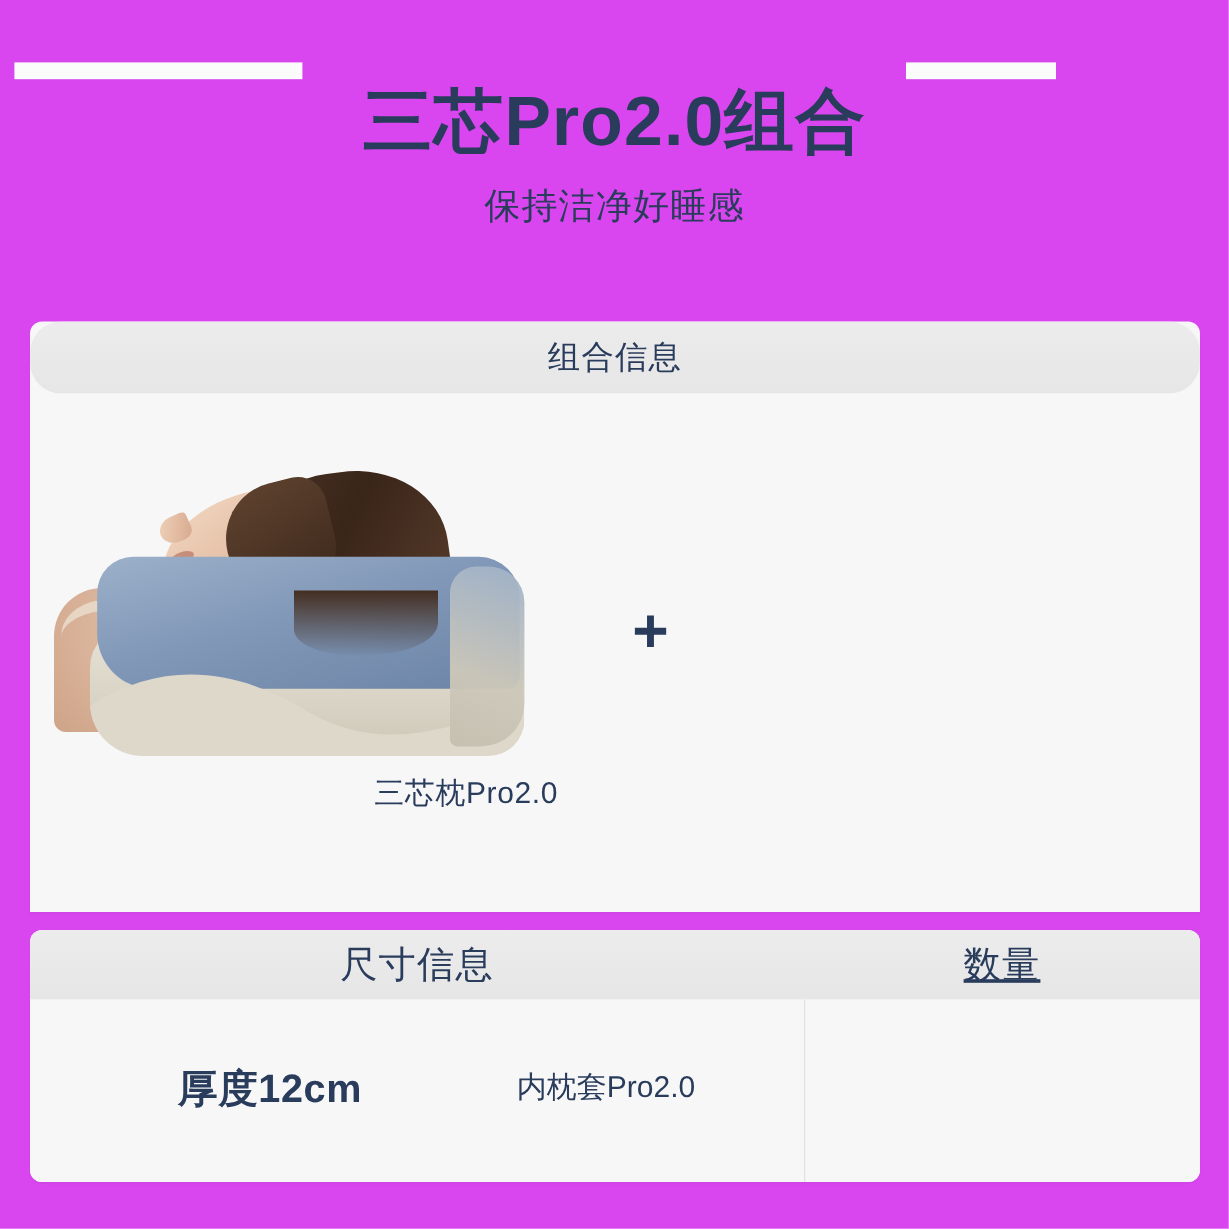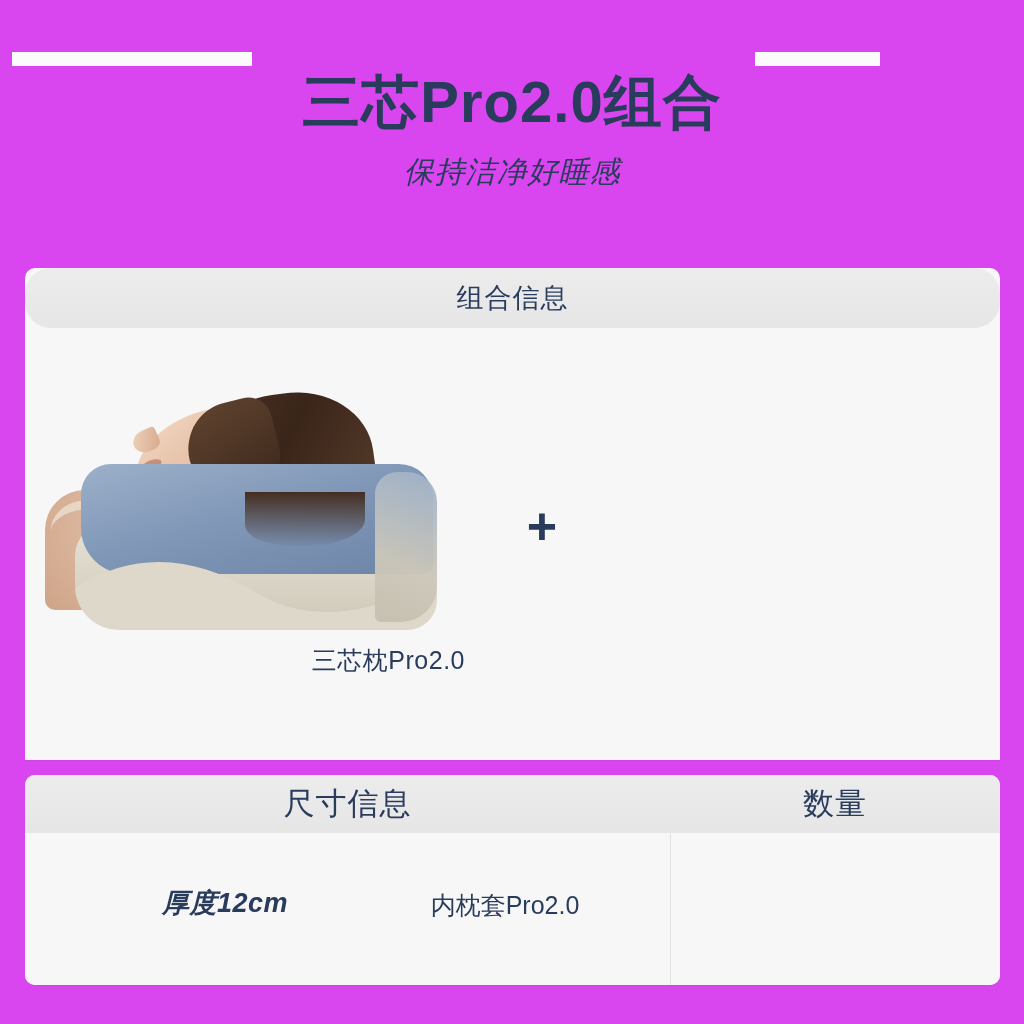--- a/index.html
+++ b/index.html
@@ -44,21 +44,20 @@
     color: #2a3c5c;
     line-height: 1.1;
     margin: 0;
   }
   .subtitle {
     margin: 18px 0 0 0;
     font-size: 30px;
     font-weight: 400;
     color: #2a3c5c;
     letter-spacing: 1px;
-    font-style: italic;
   }
 
   
   .combo-card {
     position: absolute;
     left: 25px;
     top: 268px;
     width: 975px;
     height: 492px;
     border-radius: 10px 10px 0 0;
@@ -323,21 +322,21 @@
     height: 58px;
     display: flex;
     align-items: center;
     justify-content: center;
     font-size: 31px;
     font-weight: 500;
     color: #2a3c5c;
     letter-spacing: 1px;
   }
   .spec-head .col-size { left: 0;     width: 645px; }
-  .spec-head .col-qty  { left: 645px; width: 330px; }
+  .spec-head .col-qty  { left: 645px; width: 330px; text-decoration: underline; }
 
   .spec-body {
     position: relative;
     height: 152px;
     background: #f7f7f8;
   }
   .vdivider {
     position: absolute;
     left: 645px;
     top: 0;
@@ -348,24 +347,23 @@
   .cell {
     position: absolute;
     display: flex;
     flex-direction: column;
     align-items: center;
     justify-content: flex-start;
     color: #2a3c5c;
   }
   .cell-thickness {
     left: 55px; top: 52px; width: 290px;
-    font-size: 27px;
+    font-size: 33px;
     font-weight: 700;
     letter-spacing: .5px;
-    font-style: italic;
   }
   .cell-cover {
     left: 330px; top: 56px; width: 300px;
     font-size: 25px;
     font-weight: 400;
   }
   .cell-qty {
     left: 645px; top: 44px; width: 330px;
     font-size: 25px;
     line-height: 1.75;

